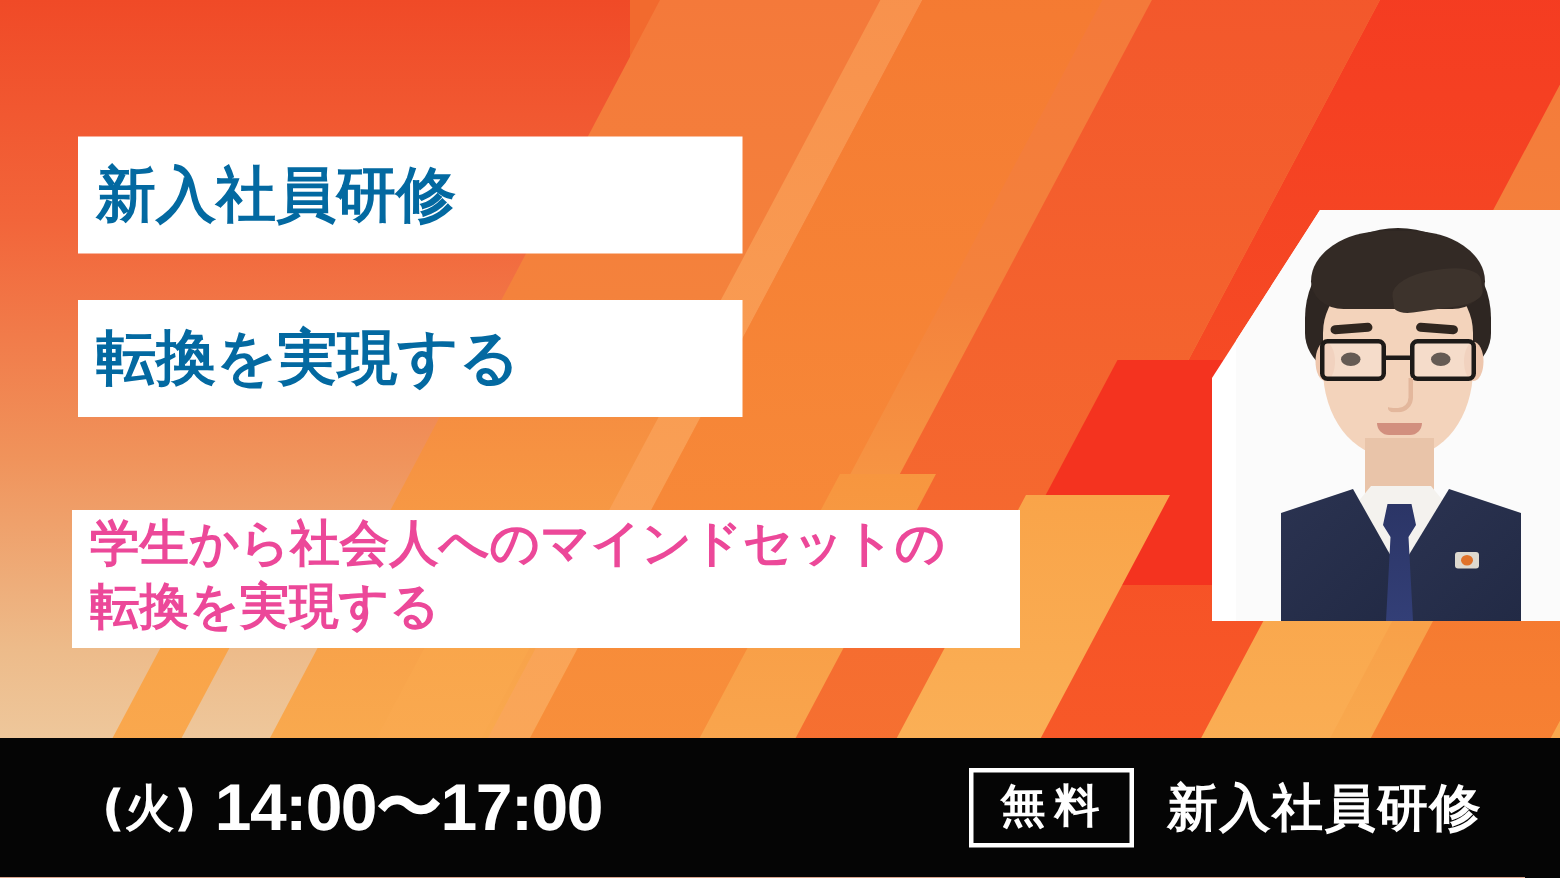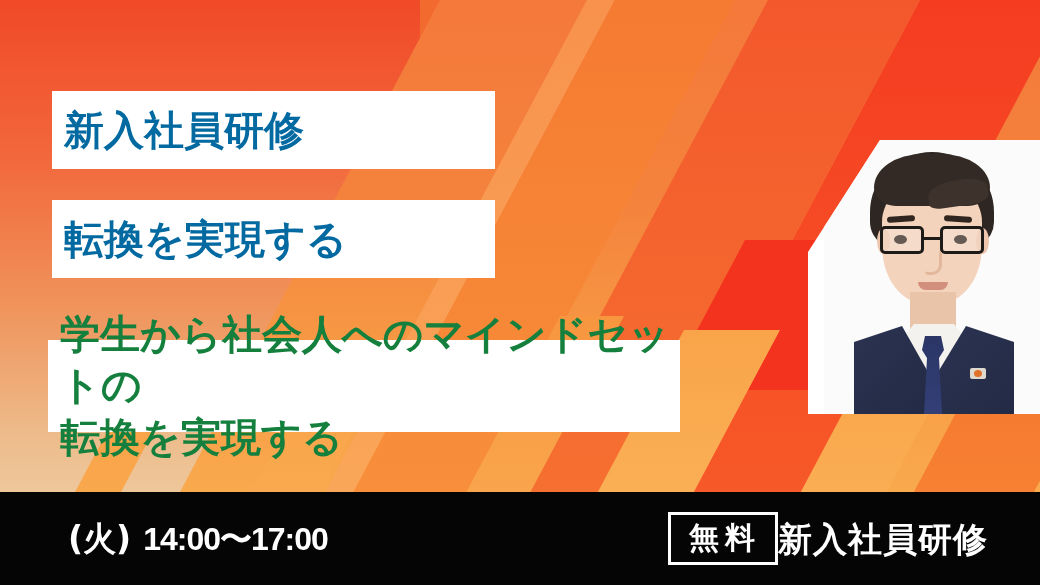--- a/index.html
+++ b/index.html
@@ -86,25 +86,25 @@
     letter-spacing: 0px;
     white-space: nowrap;
   }
   .plate-sub {
     left: 48px; top: 340px;
     width: 632px; height: 92px;
     padding-left: 12px;
     align-items: center;
   }
   .sub-text {
-    font-family: Liberation Serif, serif;
-    font-weight: 700;
-    font-size: 40px;
+    font-family: Liberation Mono, monospace;
+    font-weight: 700;
+    font-size: 33px;
     line-height: 1.28;
-    color: #15803d;
+    color: #ec4899;
     white-space: pre-line;
   }
 
   
   .portrait-plate {
     position: absolute;
     left: 808px; top: 140px;
     width: 232px; height: 274px;
     background: #ffffff;
     clip-path: polygon(72px 0, 232px 0, 232px 274px, 0 274px, 0 112px);
@@ -290,31 +290,32 @@
   .date-dow {
     font-family: "DejaVu Sans", "Liberation Sans", sans-serif;
     font-weight: 700;
     font-size: 33px;
     line-height: 1;
     margin-left: 14px;
   }
   .date-time {
     font-family: "Liberation Sans", "DejaVu Sans", sans-serif;
     font-weight: 700;
-    font-size: 32px;
+    font-size: 44px;
     line-height: 1;
     margin-left: 12px;
     letter-spacing: -1px;
   }
   .right-group {
     position: absolute;
     right: 52px; top: 0;
     height: 93px;
     display: flex;
     align-items: center;
+    gap: 22px;
   }
   .badge-free {
     border: 3px solid #ffffff;
     color: #ffffff;
     font-family: "DejaVu Sans", "Liberation Sans", sans-serif;
     font-weight: 700;
     font-size: 30px;
     line-height: 1;
     padding: 8px 14px 9px 18px;
     letter-spacing: 6px;

